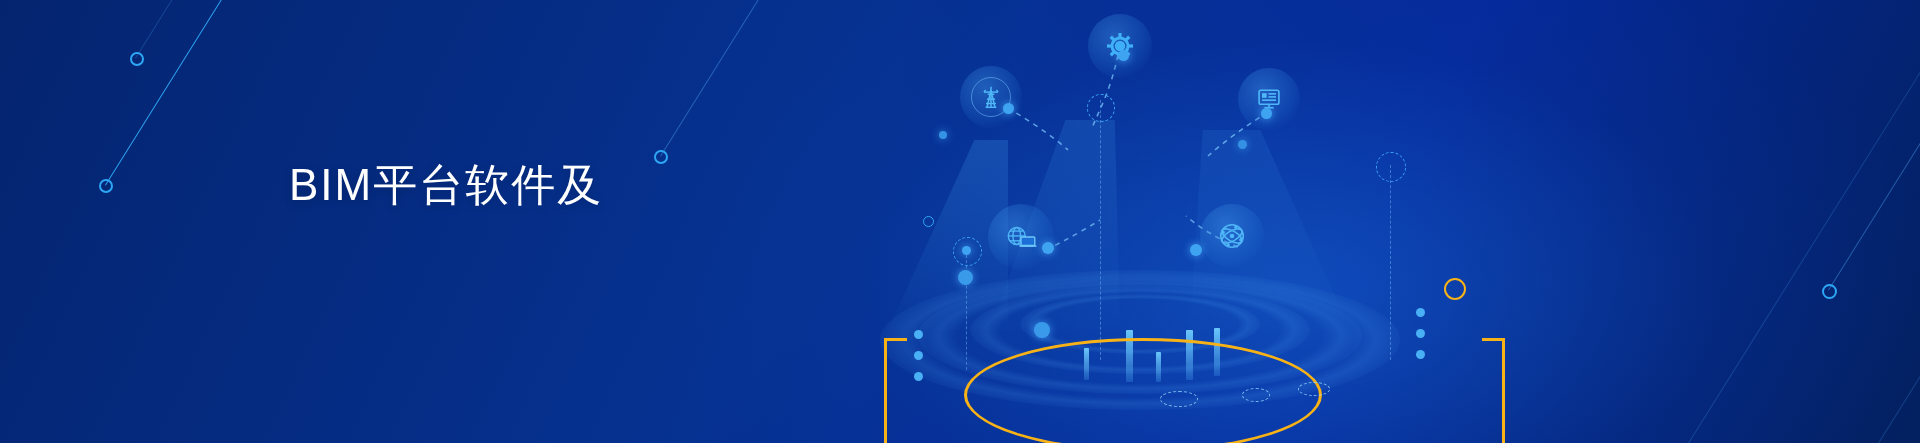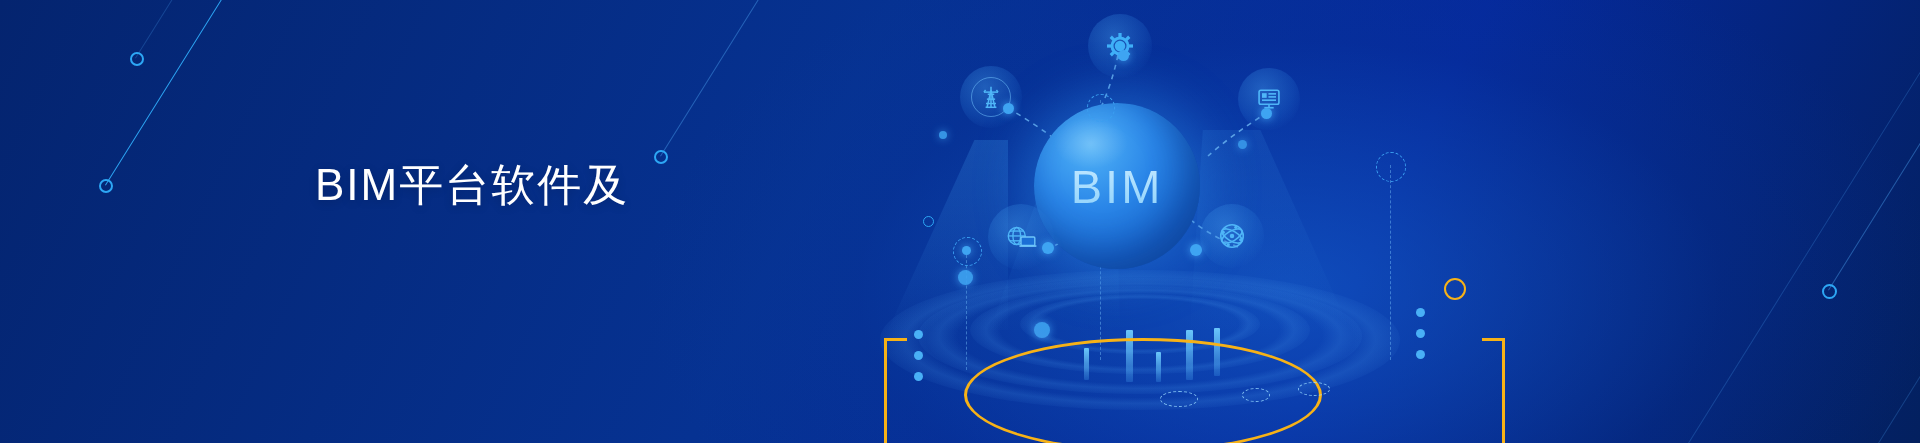--- a/index.html
+++ b/index.html
@@ -32,21 +32,21 @@
   .deco-dot{
     position:absolute;
     border:2px solid #2da7f5;
     border-radius:50%;
     background:transparent;
   }
 
   
   .headline{
     position:absolute;
-    left:315px;
+    left:289px;
     top:118px;
     color:#ffffff;
     font-size:44px;
     line-height:75px;
     letter-spacing:2px;
     font-weight:400;
     white-space:nowrap;
     text-shadow:0 2px 10px rgba(0,0,0,.18);
   }
   .headline .ln{display:block;}
@@ -211,24 +211,20 @@
     <div class="vline" style="left:530px;top:165px;height:195px;"></div>
 
     <svg width="1060" height="443" style="position:absolute;left:0;top:0;overflow:visible;">
       <path d="M 258 55 C 250 92 240 108 232 128" fill="none" stroke="rgba(120,195,250,.75)" stroke-width="1.6" stroke-dasharray="5 5"></path>
       <path d="M 148 108 C 168 120 190 134 208 150" fill="none" stroke="rgba(120,195,250,.75)" stroke-width="1.6" stroke-dasharray="5 5"></path>
       <path d="M 408 112 C 386 126 366 140 348 156" fill="none" stroke="rgba(120,195,250,.75)" stroke-width="1.6" stroke-dasharray="5 5"></path>
       <path d="M 186 250 C 206 240 224 230 240 220" fill="none" stroke="rgba(120,195,250,.7)" stroke-width="1.6" stroke-dasharray="5 5"></path>
       <path d="M 378 247 C 356 238 340 228 326 216" fill="none" stroke="rgba(120,195,250,.7)" stroke-width="1.6" stroke-dasharray="5 5"></path>
     </svg>
 
-    <div class="sphere">
-      <div class="sphere-highlight"></div>
-      <div class="sphere-label">BIM</div>
-    </div>
 
     <div class="bubble" style="left:228px;top:14px;width:64px;height:64px;">
       <span>
         <svg width="30" height="30" viewBox="0 0 24 24" fill="none" stroke="#3fb0f8" stroke-width="2">
           <circle cx="12" cy="12" r="3.2" fill="#3fb0f8"></circle>
           <circle cx="12" cy="12" r="6.4" stroke="#3fb0f8" stroke-width="2.4"></circle>
           <g stroke="#3fb0f8" stroke-width="2.6" stroke-linecap="butt">
             <line x1="12" y1="1.6" x2="12" y2="5"></line>
             <line x1="12" y1="19" x2="12" y2="22.4"></line>
             <line x1="1.6" y1="12" x2="5" y2="12"></line>

